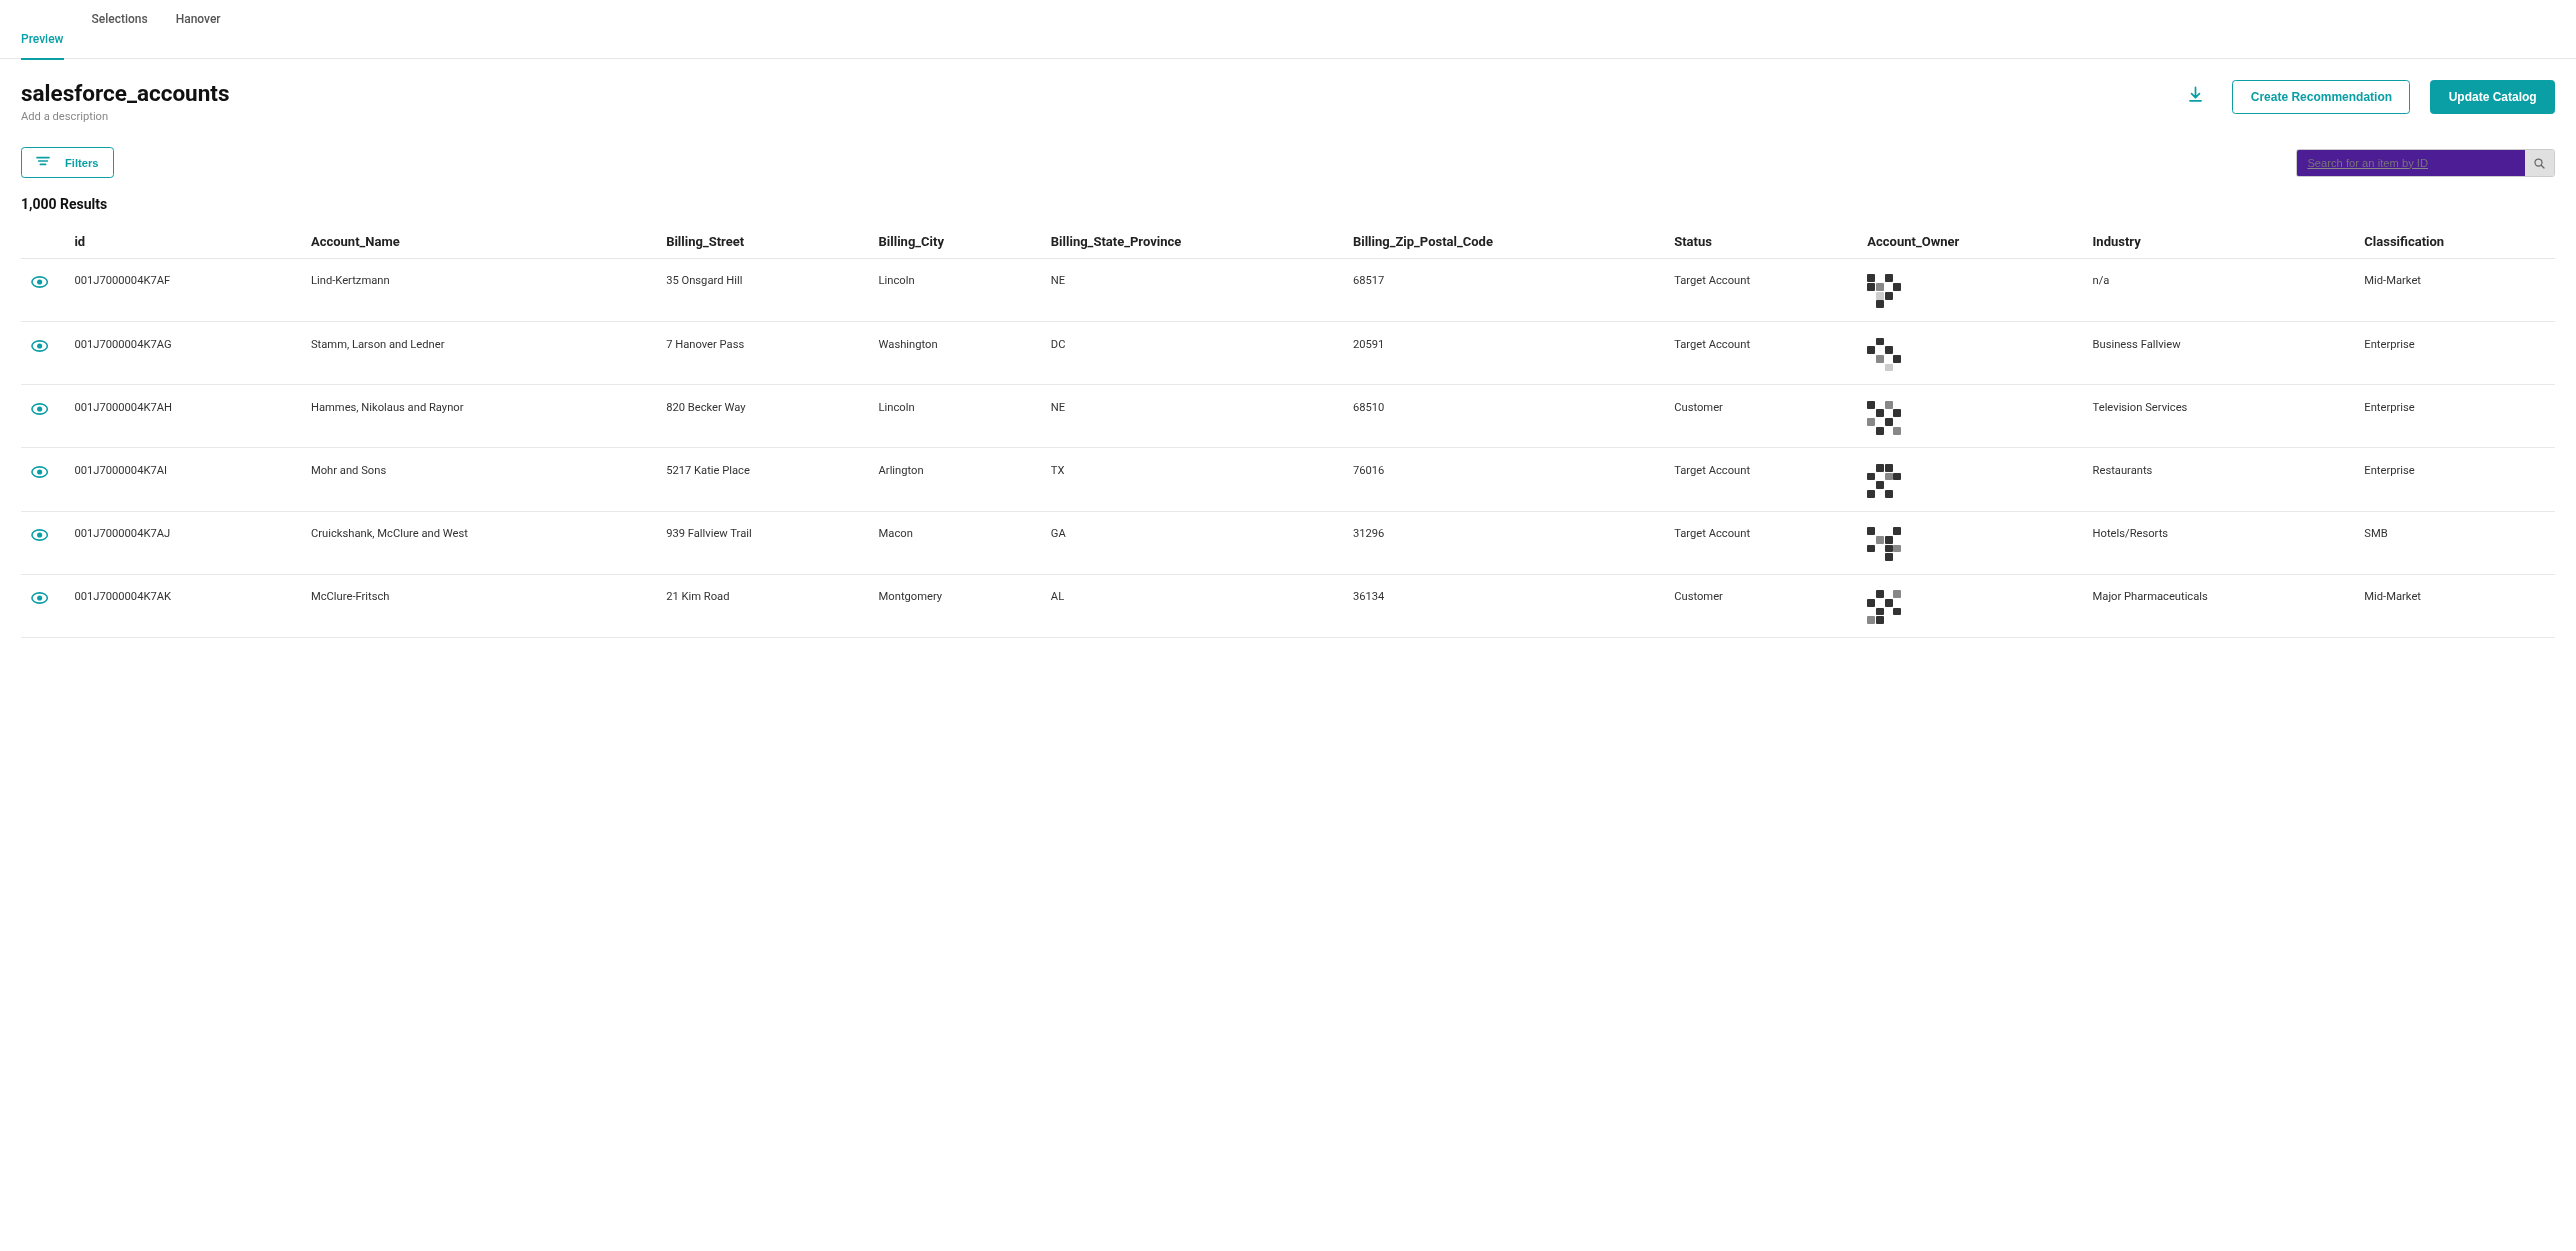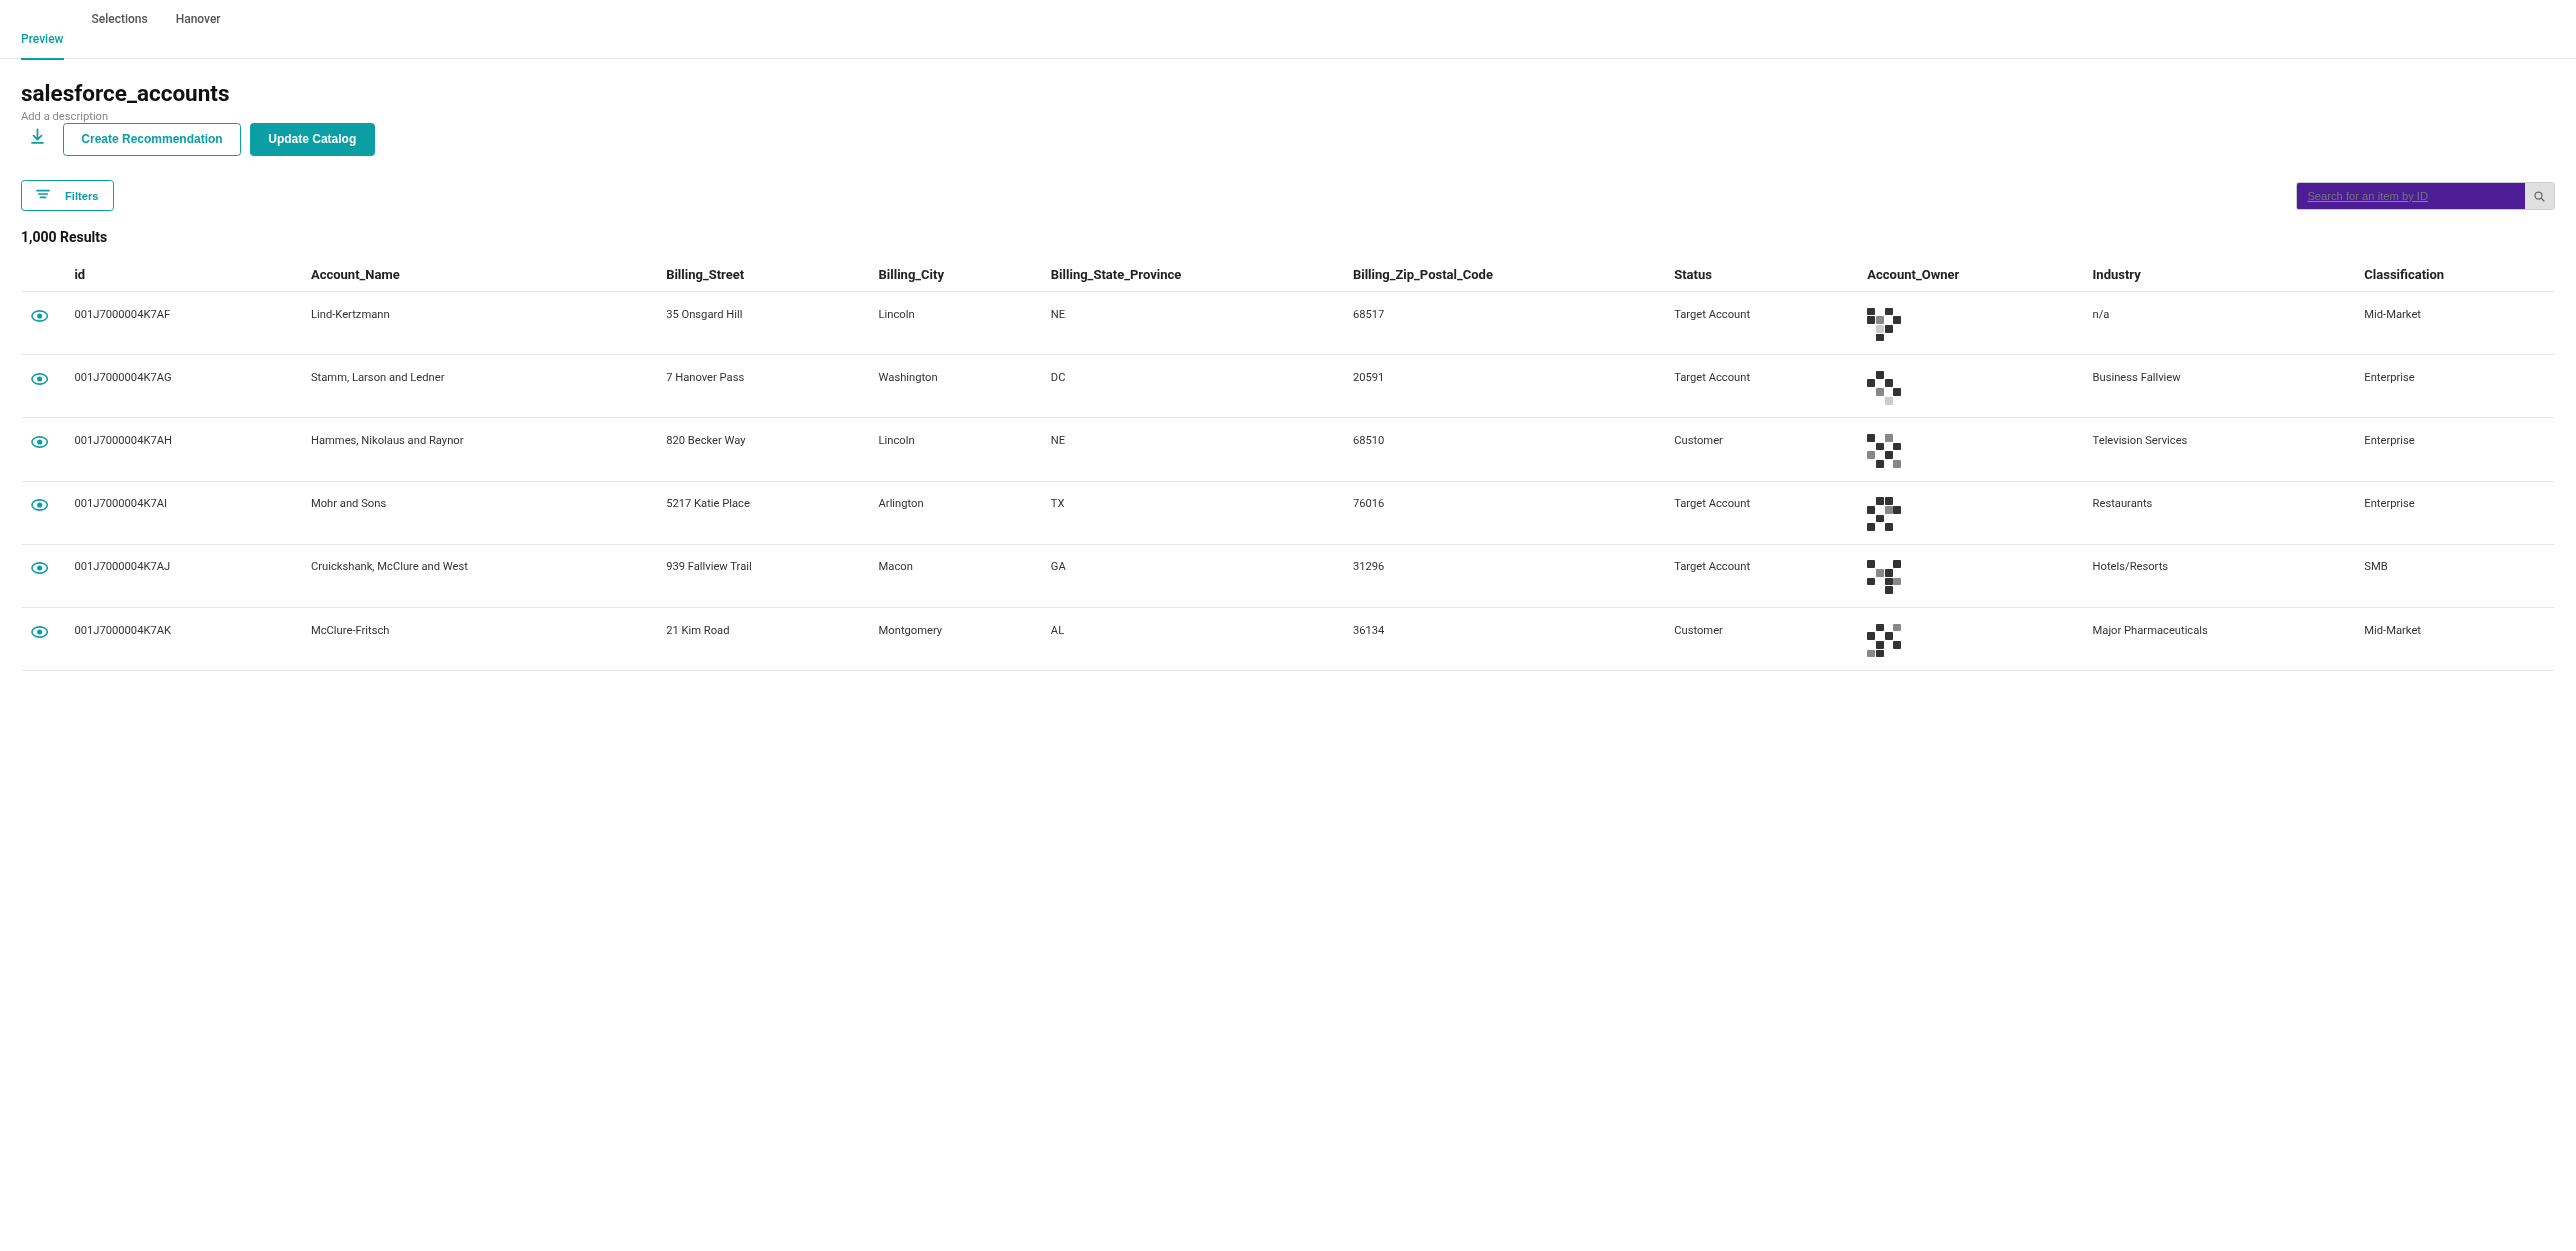--- a/index.html
+++ b/index.html
@@ -31,37 +31,36 @@
       border-bottom: 2.6px solid #0a9ea5;
       margin-top: 20px;
     }
 
     
     .page-header {
       display: flex;
       align-items: flex-start;
       justify-content: space-between;
       padding: 21px 21px 14px 21px;
-      flex-direction: column;
     }
     .page-title-section h1 {
       font-size: 22.5px;
       font-weight: 700;
       color: #111;
       margin-bottom: 3.5px;
     }
     .page-description {
       font-size: 11.2px;
       color: #888;
       cursor: pointer;
     }
     .page-actions {
       display: flex;
       align-items: center;
-      gap: 9px;
+      gap: 20px;
     }
     .btn-download {
       background: none;
       border: none;
       cursor: pointer;
       color: #0a9ea5;
       font-size: 17.3px;
       padding: 3.5px 7px;
     }
     .btn-outline {

